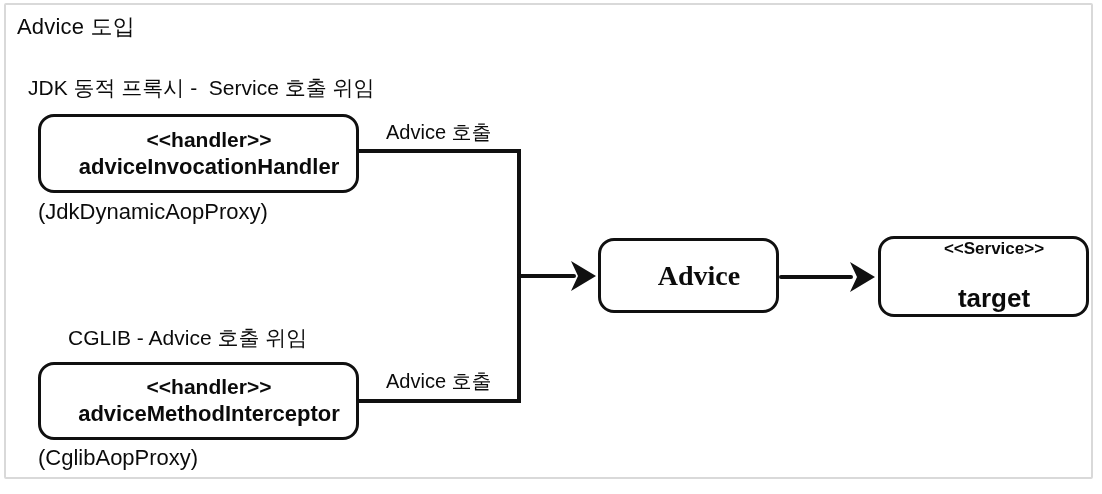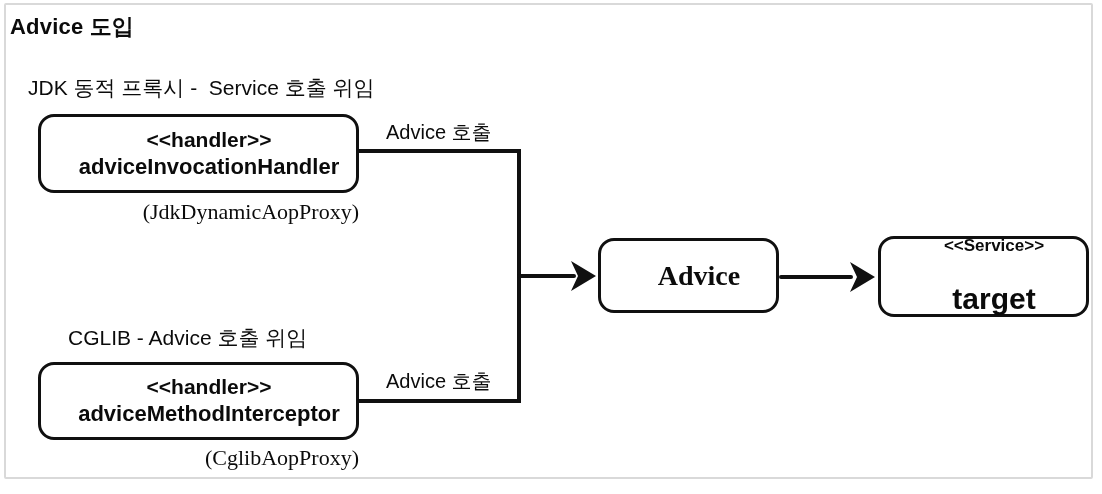--- a/index.html
+++ b/index.html
@@ -18,23 +18,23 @@
   .frame {
     position: absolute;
     left: 4px; top: 3px;
     width: 1089px; height: 476px;
     border: 2px solid #d9d9d9;
     border-radius: 2px;
     background: transparent;
   }
   .title {
     position: absolute;
-    left: 10px; top: 12px;
+    left: 17px; top: 12px;
     font-size: 22px;
-    font-weight: bold;
+    font-weight: normal;
     letter-spacing: 0.2px;
   }
   .group-label {
     position: absolute;
     font-size: 21px;
     white-space: pre;
   }
   .label-jdk { left: 28px; top: 74px; }
   .label-cglib { left: 28px; top: 324px; margin-left: 40px; }
   .node {
@@ -56,27 +56,26 @@
   .box-cglib { left: 38px;  top: 362px; width: 321px; height: 78px; }
   .box-advice {
     left: 598px; top: 238px; width: 181px; height: 75px; font-family: Liberation Serif, serif;
   }
   .box-advice .node-name { font-size: 28px; }
   .box-target {
     left: 878px; top: 236px; width: 211px; height: 81px;
     line-height: 1.2;
   }
   .box-target .stereotype { font-size: 17px; }
-  .box-target .node-name  { font-size: 30px; margin-top: 24px; }
+  .box-target .node-name  { font-size: 26px; margin-top: 24px; }
   .caption {
     position: absolute;
     font-size: 22px;
-    text-align: right;
+    text-align: left;
     width: 321px;
-    font-family: Liberation Serif, serif;
   }
   .caption-jdk   { left: 38px; top: 199px; }
   .caption-cglib { left: 38px; top: 445px; }
   .arrow-label {
     position: absolute;
     font-size: 20px;
     margin-left: 12px;
   }
   .arrow-label-top    { left: 374px; top: 119px; }
   .arrow-label-bottom { left: 374px; top: 368px; }

